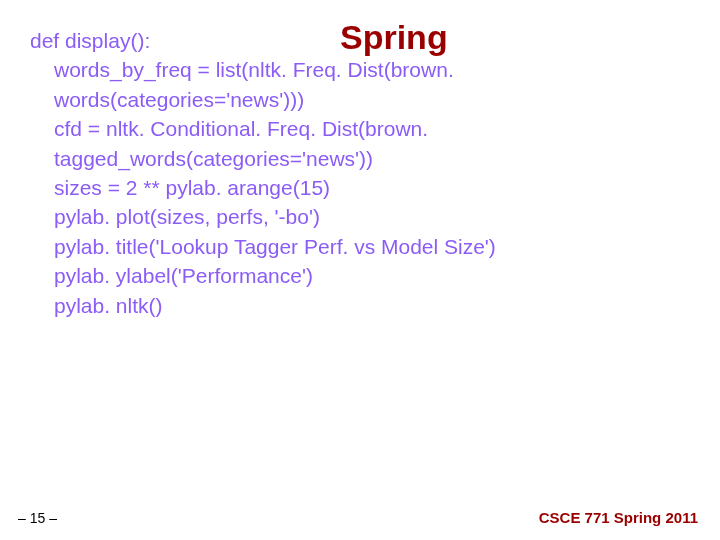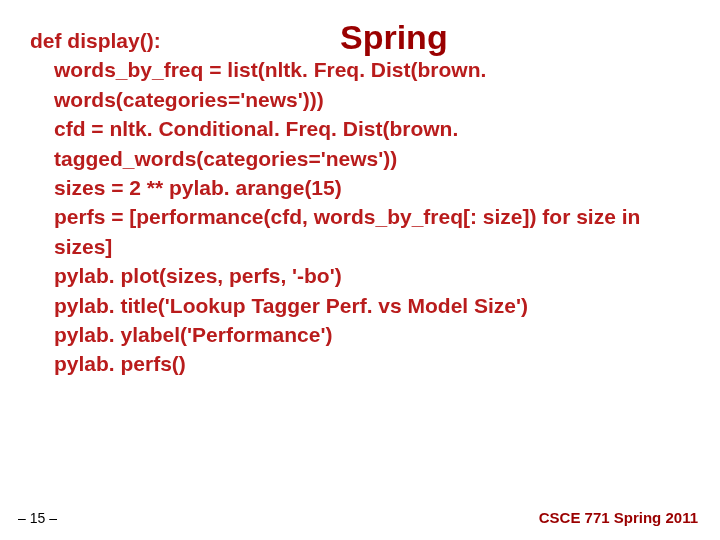--- a/index.html
+++ b/index.html
@@ -25,22 +25,22 @@
     font-size: 34px;
     font-weight: bold;
     color: #9a0000;
   }
   .code {
     position: absolute;
     top: 26px;
     left: 30px;
     width: 640px;
     font-size: 21px;
-    font-weight: bold;
-    color: #b91c1c;
+    font-weight: normal;
+    color: #8b5cf6;
     line-height: 1.4;
   }
   .indent1 { padding-left: 24px; display: block; }
   .footer-left {
     position: absolute;
     left: 18px;
     bottom: 14px;
     font-size: 14px;
     color: #000000;
     margin-top: 12px;
@@ -59,23 +59,22 @@
 
 <div class="slide">
 
   <div class="title">Spring</div>
 
   <div class="code">
     <span>def display():</span>
     <span class="indent1">words_by_freq = list(nltk. Freq. Dist(brown. words(categories='news')))</span>
     <span class="indent1">cfd = nltk. Conditional. Freq. Dist(brown. tagged_words(categories='news'))</span>
     <span class="indent1">sizes = 2 ** pylab. arange(15)</span>
-    <span class="indent1">perfs = [performance(cfd, words_by_freq[: size]) for size in sizes]</span>
     <span class="indent1">pylab. plot(sizes, perfs, '-bo')</span>
     <span class="indent1">pylab. title('Lookup Tagger Perf. vs Model Size')</span>
     <span class="indent1">pylab. ylabel('Performance')</span>
-    <span class="indent1">pylab. perfs()</span>
+    <span class="indent1">pylab. nltk()</span>
   </div>
 
   <div class="footer-left">– 15 –</div>
   <div class="footer-right">CSCE 771 Spring 2011</div>
 
 </div>
 
 </body></html>

